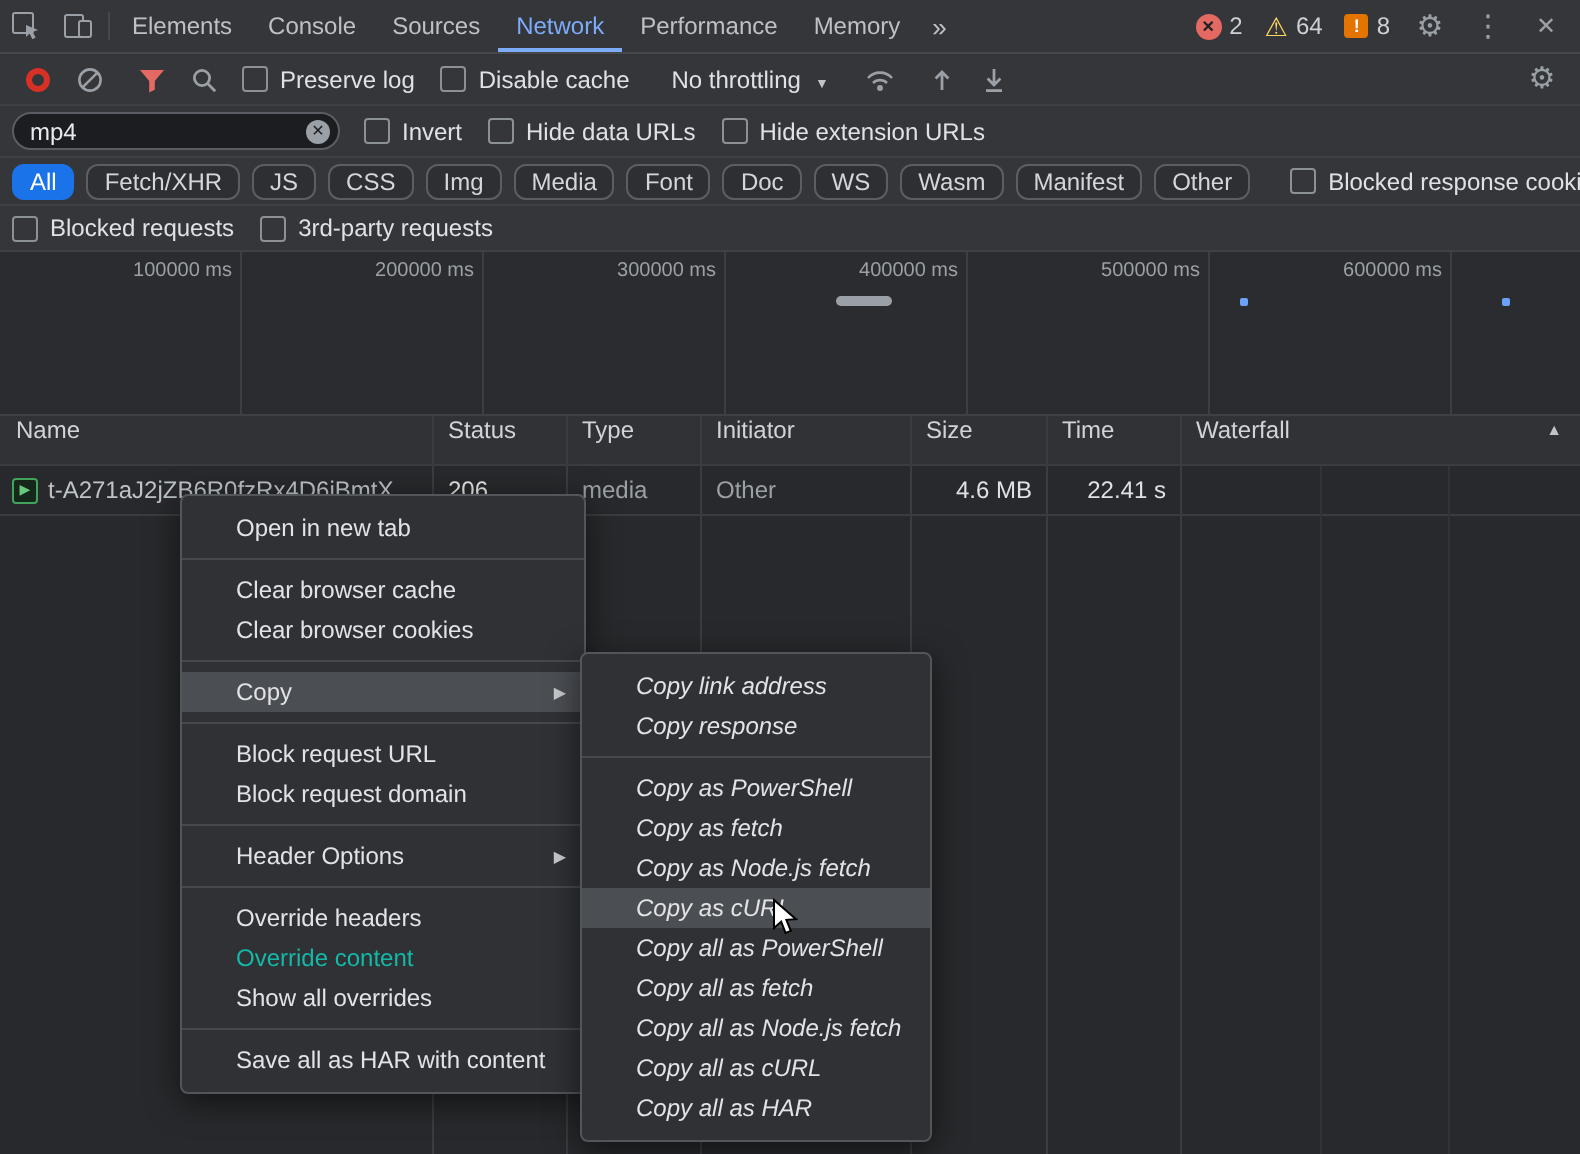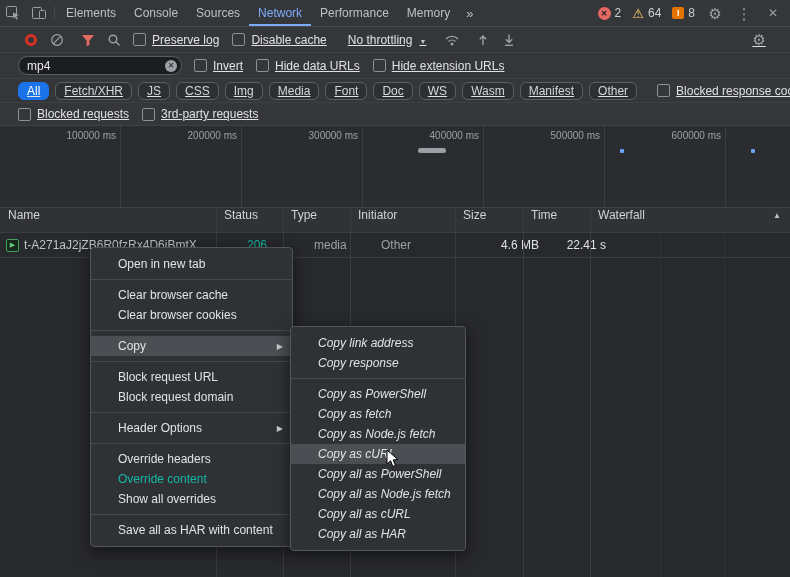--- a/index.html
+++ b/index.html
@@ -28,21 +28,21 @@
   .warn-ic::before{content:"⚠";}
   .iss-ic{width:12px;height:12px;border-radius:2px;background:#e37400;color:#fff;font-size:9px;font-weight:bold;
           display:flex;align-items:center;justify-content:center;}
   .iss-ic::before{content:"!";}
   .glyph{font-size:15px;color:var(--dim);line-height:1;}
   .gear::before{content:"⚙";}
   .kebab::before{content:"⋮";}
   .close-x::before{content:"✕";font-size:12px;}
 
   
-  .bar{display:flex;align-items:center;background:var(--chrome);border-bottom:1px solid var(--line);padding:0 18px;flex:none;text-decoration:underline;}
+  .bar{display:flex;align-items:center;background:var(--chrome);border-bottom:1px solid var(--line);padding:0 6px;flex:none;}
   .nettoolbar{height:26px;}
   .filterrow{height:26px;}
   .chipsrow{height:24px;text-align:right;}
   .blockedrow{height:23px;}
   .cb{display:flex;align-items:center;gap:6px;margin-right:13px;white-space:nowrap;}
   .cbx{width:13px;height:13px;border:1px solid #8c9196;border-radius:2px;background:transparent;flex:none;}
   .select{display:flex;align-items:center;gap:7px;margin:0 8px;color:var(--txt);}
   .caret::before{content:"▼";font-size:7px;color:#c0c3c7;}
   .record-ic{width:12px;height:12px;border-radius:50%;border:3px solid #d93025;flex:none;}
   .right-gear{margin-left:auto;}
@@ -79,21 +79,21 @@
   .c-type{width:67px;}
   .c-init{width:105px;}
   .c-size{width:68px;}
   .c-time{width:67px;}
   .c-wf{flex:1 1 auto;position:relative;}
   .sort-ic{position:absolute;right:9px;top:50%;transform:translateY(-50%);font-size:8px;color:#c0c3c7;}
   .sort-ic::before{content:"▲";}
   .trow{height:25px;display:flex;align-items:center;border-bottom:1px solid #3b3c40;}
   .td{white-space:nowrap;overflow:hidden;flex:none;padding-left:8px;}
   .td.c-name{width:216px;display:flex;align-items:center;gap:5px;padding-left:6px;color:#bdc3c8;text-overflow:ellipsis;}
-  .td.c-status{color:#14b8a6;margin-left:23px;}
+  .td.c-status{color:#e5e5e5;}
   .td.c-type,.td.c-init{color:#9aa0a6;}
   .td.c-size,.td.c-time{text-align:right;padding-right:7px;padding-left:0;color:#dfe1e5;}
   .play-ic{width:13px;height:13px;border:1px solid #41a35c;border-radius:2px;background:#16281b;color:#67c97e;
            font-size:7px;display:flex;align-items:center;justify-content:center;flex:none;}
   .play-ic::before{content:"▶";}
   .name-text{overflow:hidden;text-overflow:ellipsis;}
 
   
   .menu{position:absolute;background:var(--menubg);border:1px solid #52555a;border-radius:4px;
         box-shadow:0 4px 16px rgba(0,0,0,.55);padding:6px 0;z-index:10;}
@@ -335,20 +335,21 @@
 
 <div class="menu" id="sub">
   <div class="mi">Copy link address</div>
   <div class="mi">Copy response</div>
   <div class="msep"></div>
   <div class="mi">Copy as PowerShell</div>
   <div class="mi">Copy as fetch</div>
   <div class="mi">Copy as Node.js fetch</div>
   <div class="mi hl">Copy as cURL</div>
   <div class="mi">Copy all as PowerShell</div>
+  <div class="mi">Copy all as fetch</div>
   <div class="mi">Copy all as Node.js fetch</div>
   <div class="mi">Copy all as cURL</div>
   <div class="mi">Copy all as HAR</div>
 </div>
 
 <svg class="cursor" width="14" height="20" viewBox="0 0 14 20">
   <path d="M1 1 L1 15 L4.6 11.8 L6.8 17.5 L9.4 16.4 L7.2 10.9 L12 10.6 Z" fill="#ffffff" stroke="#000000" stroke-width="1"></path>
 </svg>
 
 </body></html>

